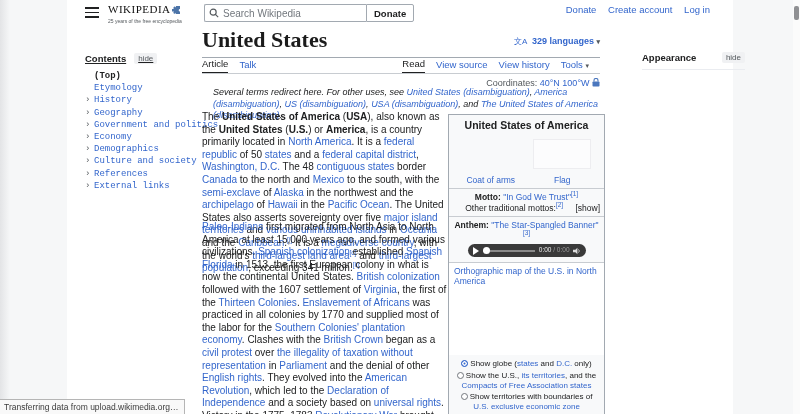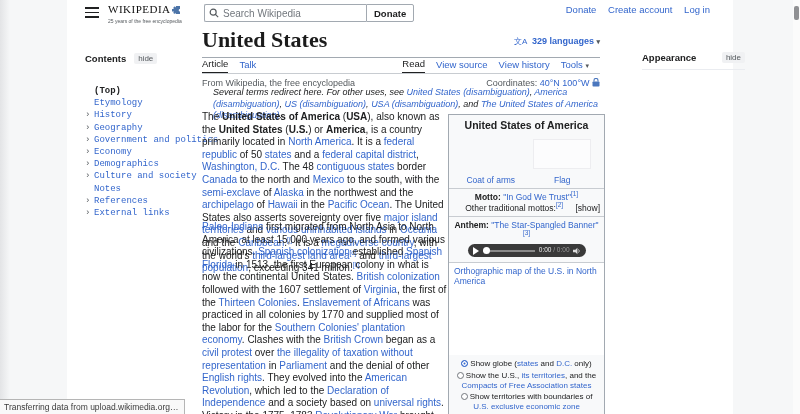--- a/index.html
+++ b/index.html
@@ -30,21 +30,21 @@
   .search-input { border:none; outline:none; font-size:10px; color:#202122; width:100%; background:transparent; }
   .search-input::placeholder { color:#72777d; }
   .search-btn { height:18px; border:1px solid #a2a9b1; border-radius:0 2px 2px 0; background:#fff;
      font-size:9.5px; font-weight:bold; color:#202122; padding:0 7px; cursor:pointer; }
 
   .header-links { position:absolute; right:23px; top:4px; font-size:9.5px; color:#3366cc; white-space:nowrap; }
   .header-links span { margin-left:9px; cursor:pointer; }
 
   
   .toc { position:absolute; left:18px; top:53px; width:114px; font-size:9px; }
-  .toc-head { display:flex; align-items:center; margin-bottom:22px; }
+  .toc-head { display:flex; align-items:center; margin-bottom:7px;text-decoration:underline; }
   .toc-title { font-weight:bold; font-size:9.5px; color:#202122; }
   .pill { margin-left:8px; font-size:8px; color:#54595d; background:#f0f1f3; border-radius:2px; padding:1px 4px; cursor:pointer; }
   .toc-item { display:flex; height:12.2px; cursor:pointer;font-family:Liberation Mono, monospace; }
   .toc-arrow { width:9px; color:#54595d; font-size:9px; flex:0 0 9px; text-align:left; cursor:pointer; }
   .toc-label { color:#3366cc; white-space:nowrap; }
   .toc-label.top { color:#202122; font-weight:bold; }
 
   
   .art { position:absolute; left:135px; top:27px; width:398px; }
   .langbar { position:absolute; right:0; top:9px; font-size:9px; color:#3366cc; font-weight:bold; white-space:nowrap; cursor:pointer; }
@@ -179,24 +179,20 @@
         </div>
       <div class="toc-item">
           <span class="toc-arrow">›</span>
           <span class="toc-label">Demographics</span>
         </div>
       <div class="toc-item">
           <span class="toc-arrow">›</span>
           <span class="toc-label">Culture and society</span>
         </div>
       <div class="toc-item">
-          <span class="toc-arrow"></span>
-          <span class="toc-label">Notes</span>
-        </div>
-      <div class="toc-item">
           <span class="toc-arrow">›</span>
           <span class="toc-label">References</span>
         </div>
       <div class="toc-item">
           <span class="toc-arrow">›</span>
           <span class="toc-label">External links</span>
         </div>
     </div>
 
     <div class="art">
@@ -209,21 +205,20 @@
       <div class="tabs">
         <span class="tab active">Article</span>
         <span class="tab">Talk</span>
         <span class="tabs-spacer"></span>
         <span class="tab active">Read</span>
         <span class="tab">View source</span>
         <span class="tab">View history</span>
         <span class="tab"><span>Tools</span> <span class="caret">▾</span></span>
       </div>
       <div class="subtitle-row">
-        <span>From Wikipedia, the free encyclopedia</span>
         <span class="coords">
           <span>Coordinates:</span>
           <span class="val">40°N 100°W</span>
           <svg width="8" height="9" viewBox="0 0 8 9" style="vertical-align:-1px">
               <rect x="0.5" y="3.5" width="7" height="5" rx="0.8" fill="#4b77be"></rect>
               <path d="M2 3.5 V2.4 a2 2 0 0 1 4 0 V3.5" fill="none" stroke="#4b77be" stroke-width="1.1"></path>
             </svg>
         </span>
       </div>
     </div>

